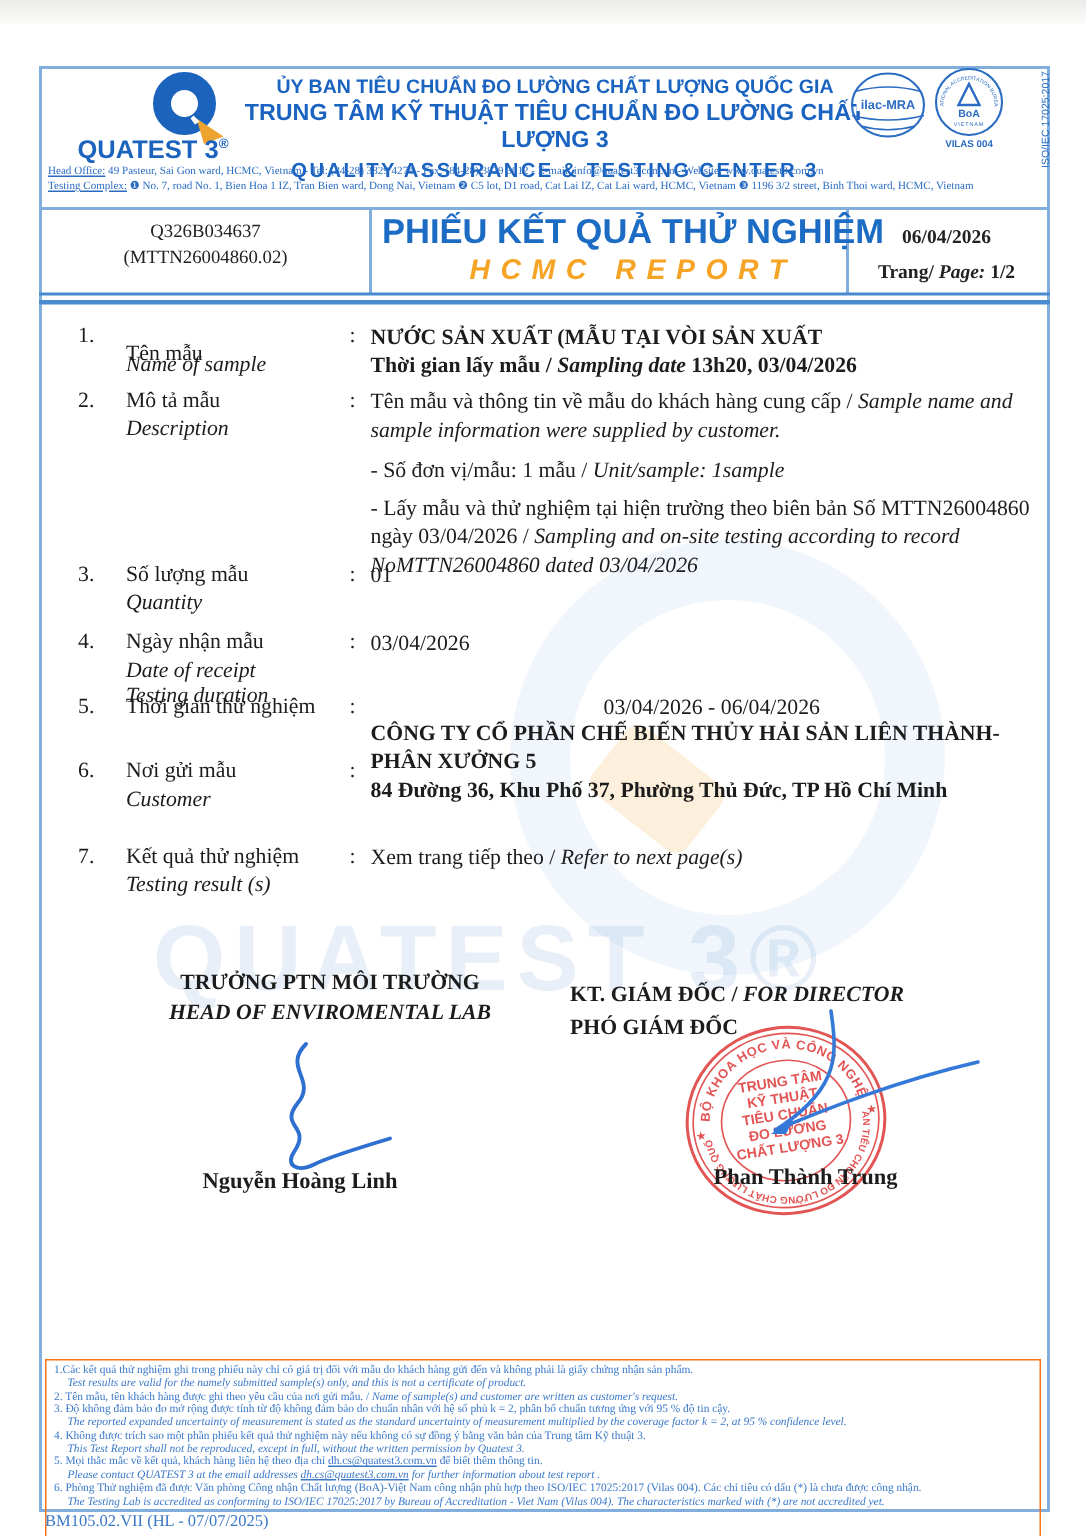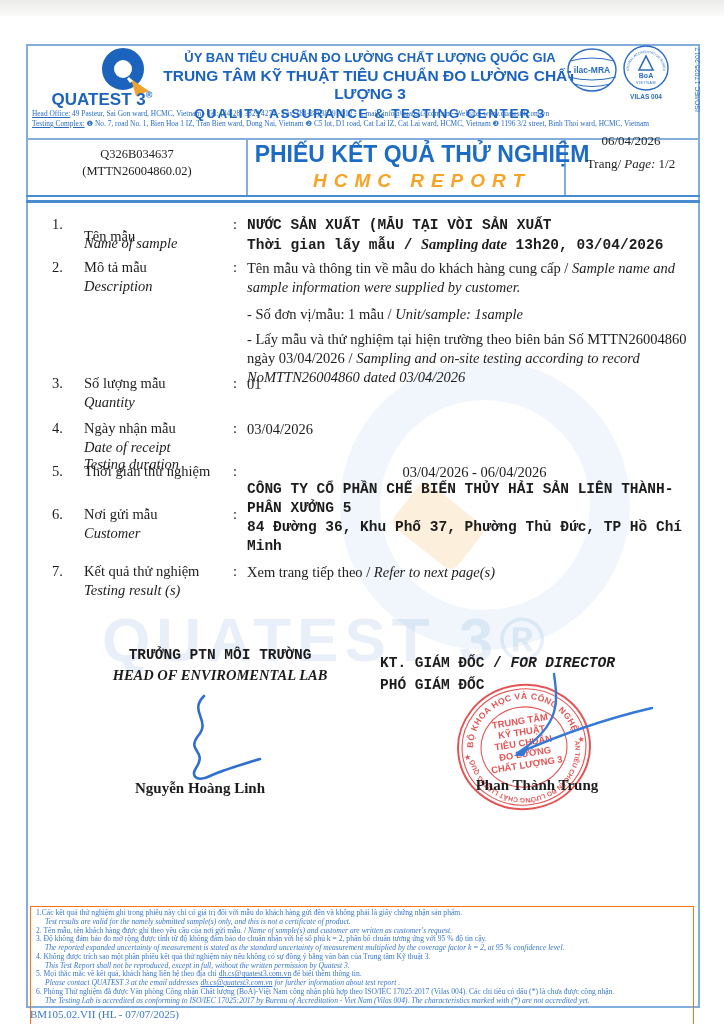--- a/index.html
+++ b/index.html
@@ -22,28 +22,28 @@
   .iso-vert{left:694px;top:112px;transform:rotate(-90deg);transform-origin:0 0;font-size:7px;color:#2a6cc2;white-space:nowrap;}
   
   .hline{background:#82aede;height:1.5px;left:26px;width:674px;}
   .vline{background:#82aede;width:1.5px;}
   .rule1{left:26px;top:195px;width:674px;height:1.5px;background:#4a8ad0;}
   .rule2{left:26px;top:199.5px;width:674px;height:3.5px;background:#4a8ad0;}
   .cell-left{left:34px;top:146px;width:206px;text-align:center;font-size:12.5px;line-height:17px;color:#222;}
   .cell-mid{left:248px;top:141px;width:348px;text-align:center;}
   .title-vi{font-size:23px;font-weight:bold;color:#1d6cc4;letter-spacing:0px;}
   .title-en{font-size:19px;font-weight:bold;font-style:italic;color:#f6a425;letter-spacing:7px;margin-top:2px;}
-  .cell-right{left:566px;top:129px;width:130px;text-align:center;font-size:13px;line-height:23px;color:#222;}
+  .cell-right{left:566px;top:146px;width:130px;text-align:center;font-size:13px;line-height:23px;color:#222;font-weight:bold;}
   
   .it-no{left:52px;width:26px;font-size:14.5px;}
   .it-vi{left:84px;width:150px;font-size:14.5px;}
   .it-en{left:84px;width:170px;font-size:14.5px;font-style:italic;}
   .it-col{left:233px;width:10px;font-size:14.5px;}
   .it-val{left:247px;width:455px;font-size:14.5px;line-height:19px;}
-  .b{font-weight:bold;font-family:Liberation Mono, monospace;} .i{font-style:italic;} .bi{font-weight:bold;font-style:italic;}
+  .b{font-weight:bold;} .i{font-style:italic;} .bi{font-weight:bold;font-style:italic;}
   
   .wm-ring{left:340px;top:360px;width:210px;height:210px;border-radius:50%;border:40px solid rgba(160,198,236,0.16);}
   .wm-tail{left:398px;top:498px;width:80px;height:56px;background:rgba(246,196,128,0.28);transform:rotate(38deg);border-radius:10px;}
   .wm-text{left:102px;top:604px;font-size:62px;font-weight:bold;letter-spacing:6px;color:rgba(27,99,189,0.10);white-space:nowrap;}
   
   .sig-right-block{left:380px;top:652px;width:300px;text-align:left;font-size:14.5px;line-height:22px;color:#1c1c1c;}
   .sig-left-block{left:80px;top:645px;width:280px;text-align:center;font-size:14.5px;line-height:20px;}
   .name{font-size:15px;font-weight:bold;text-align:center;color:#1c1c1c;}
   .name-left{left:95px;top:780px;width:210px;}
   .name-right{left:432px;top:777px;width:210px;}

